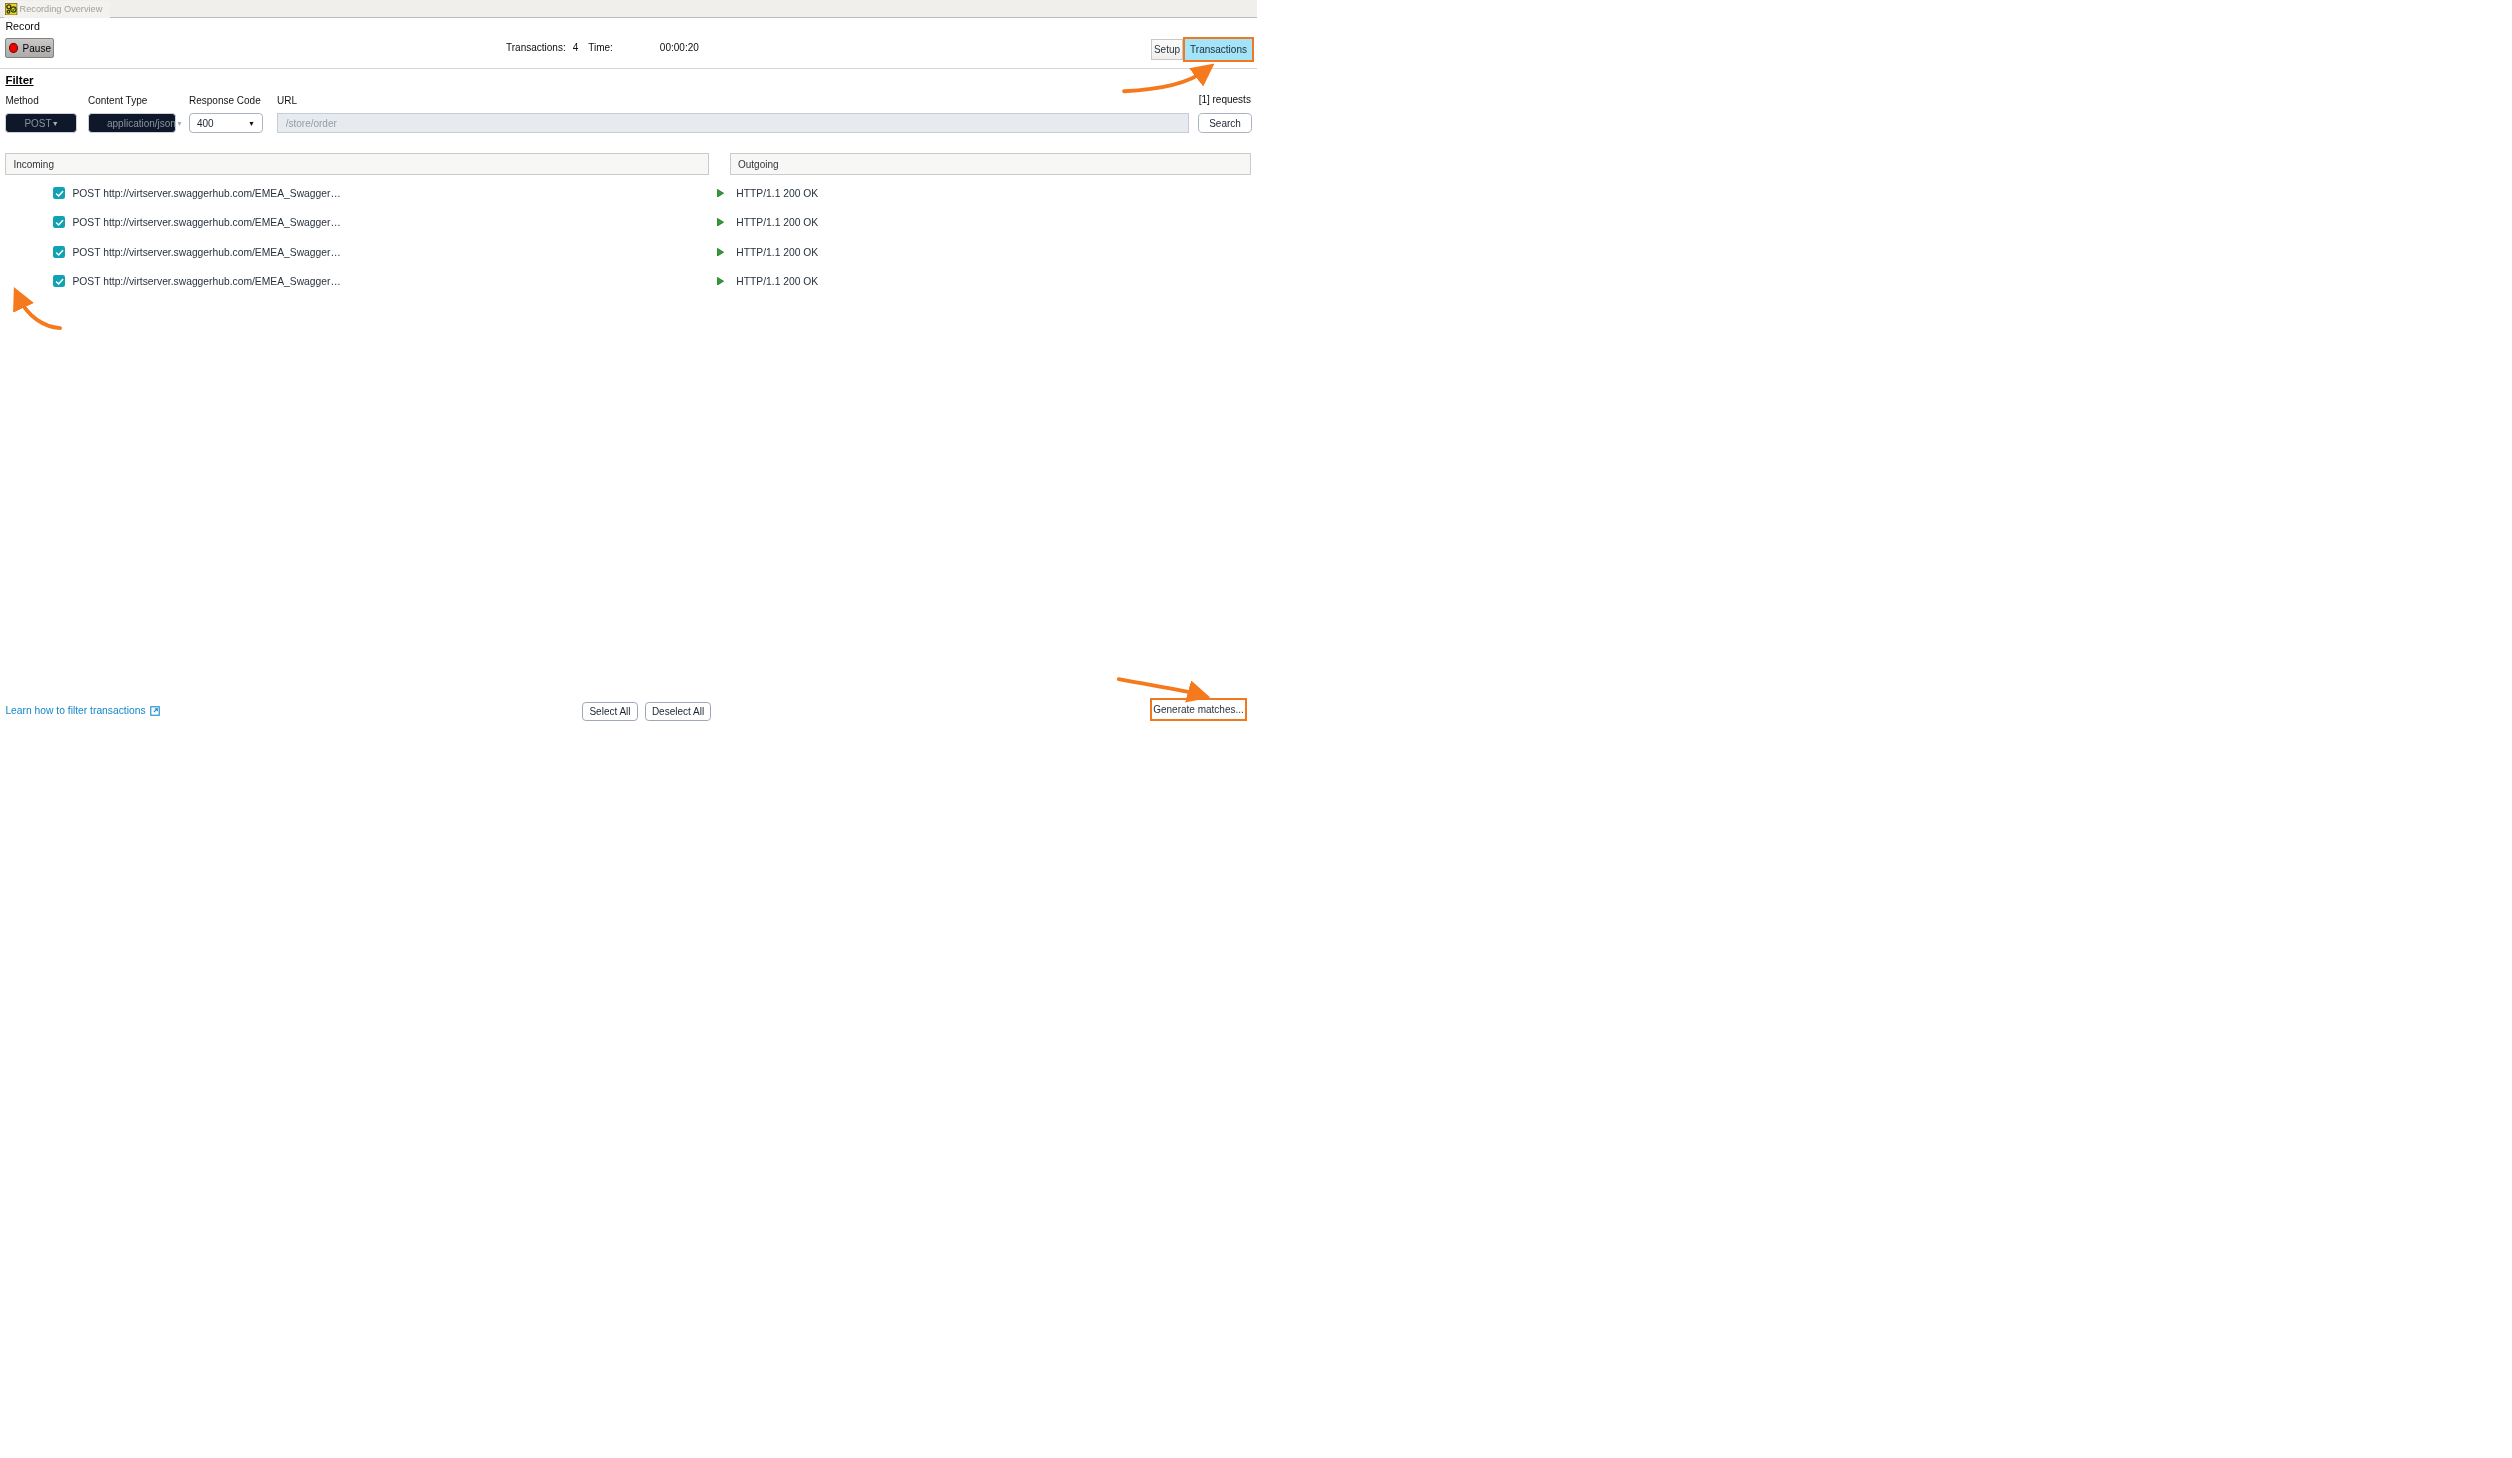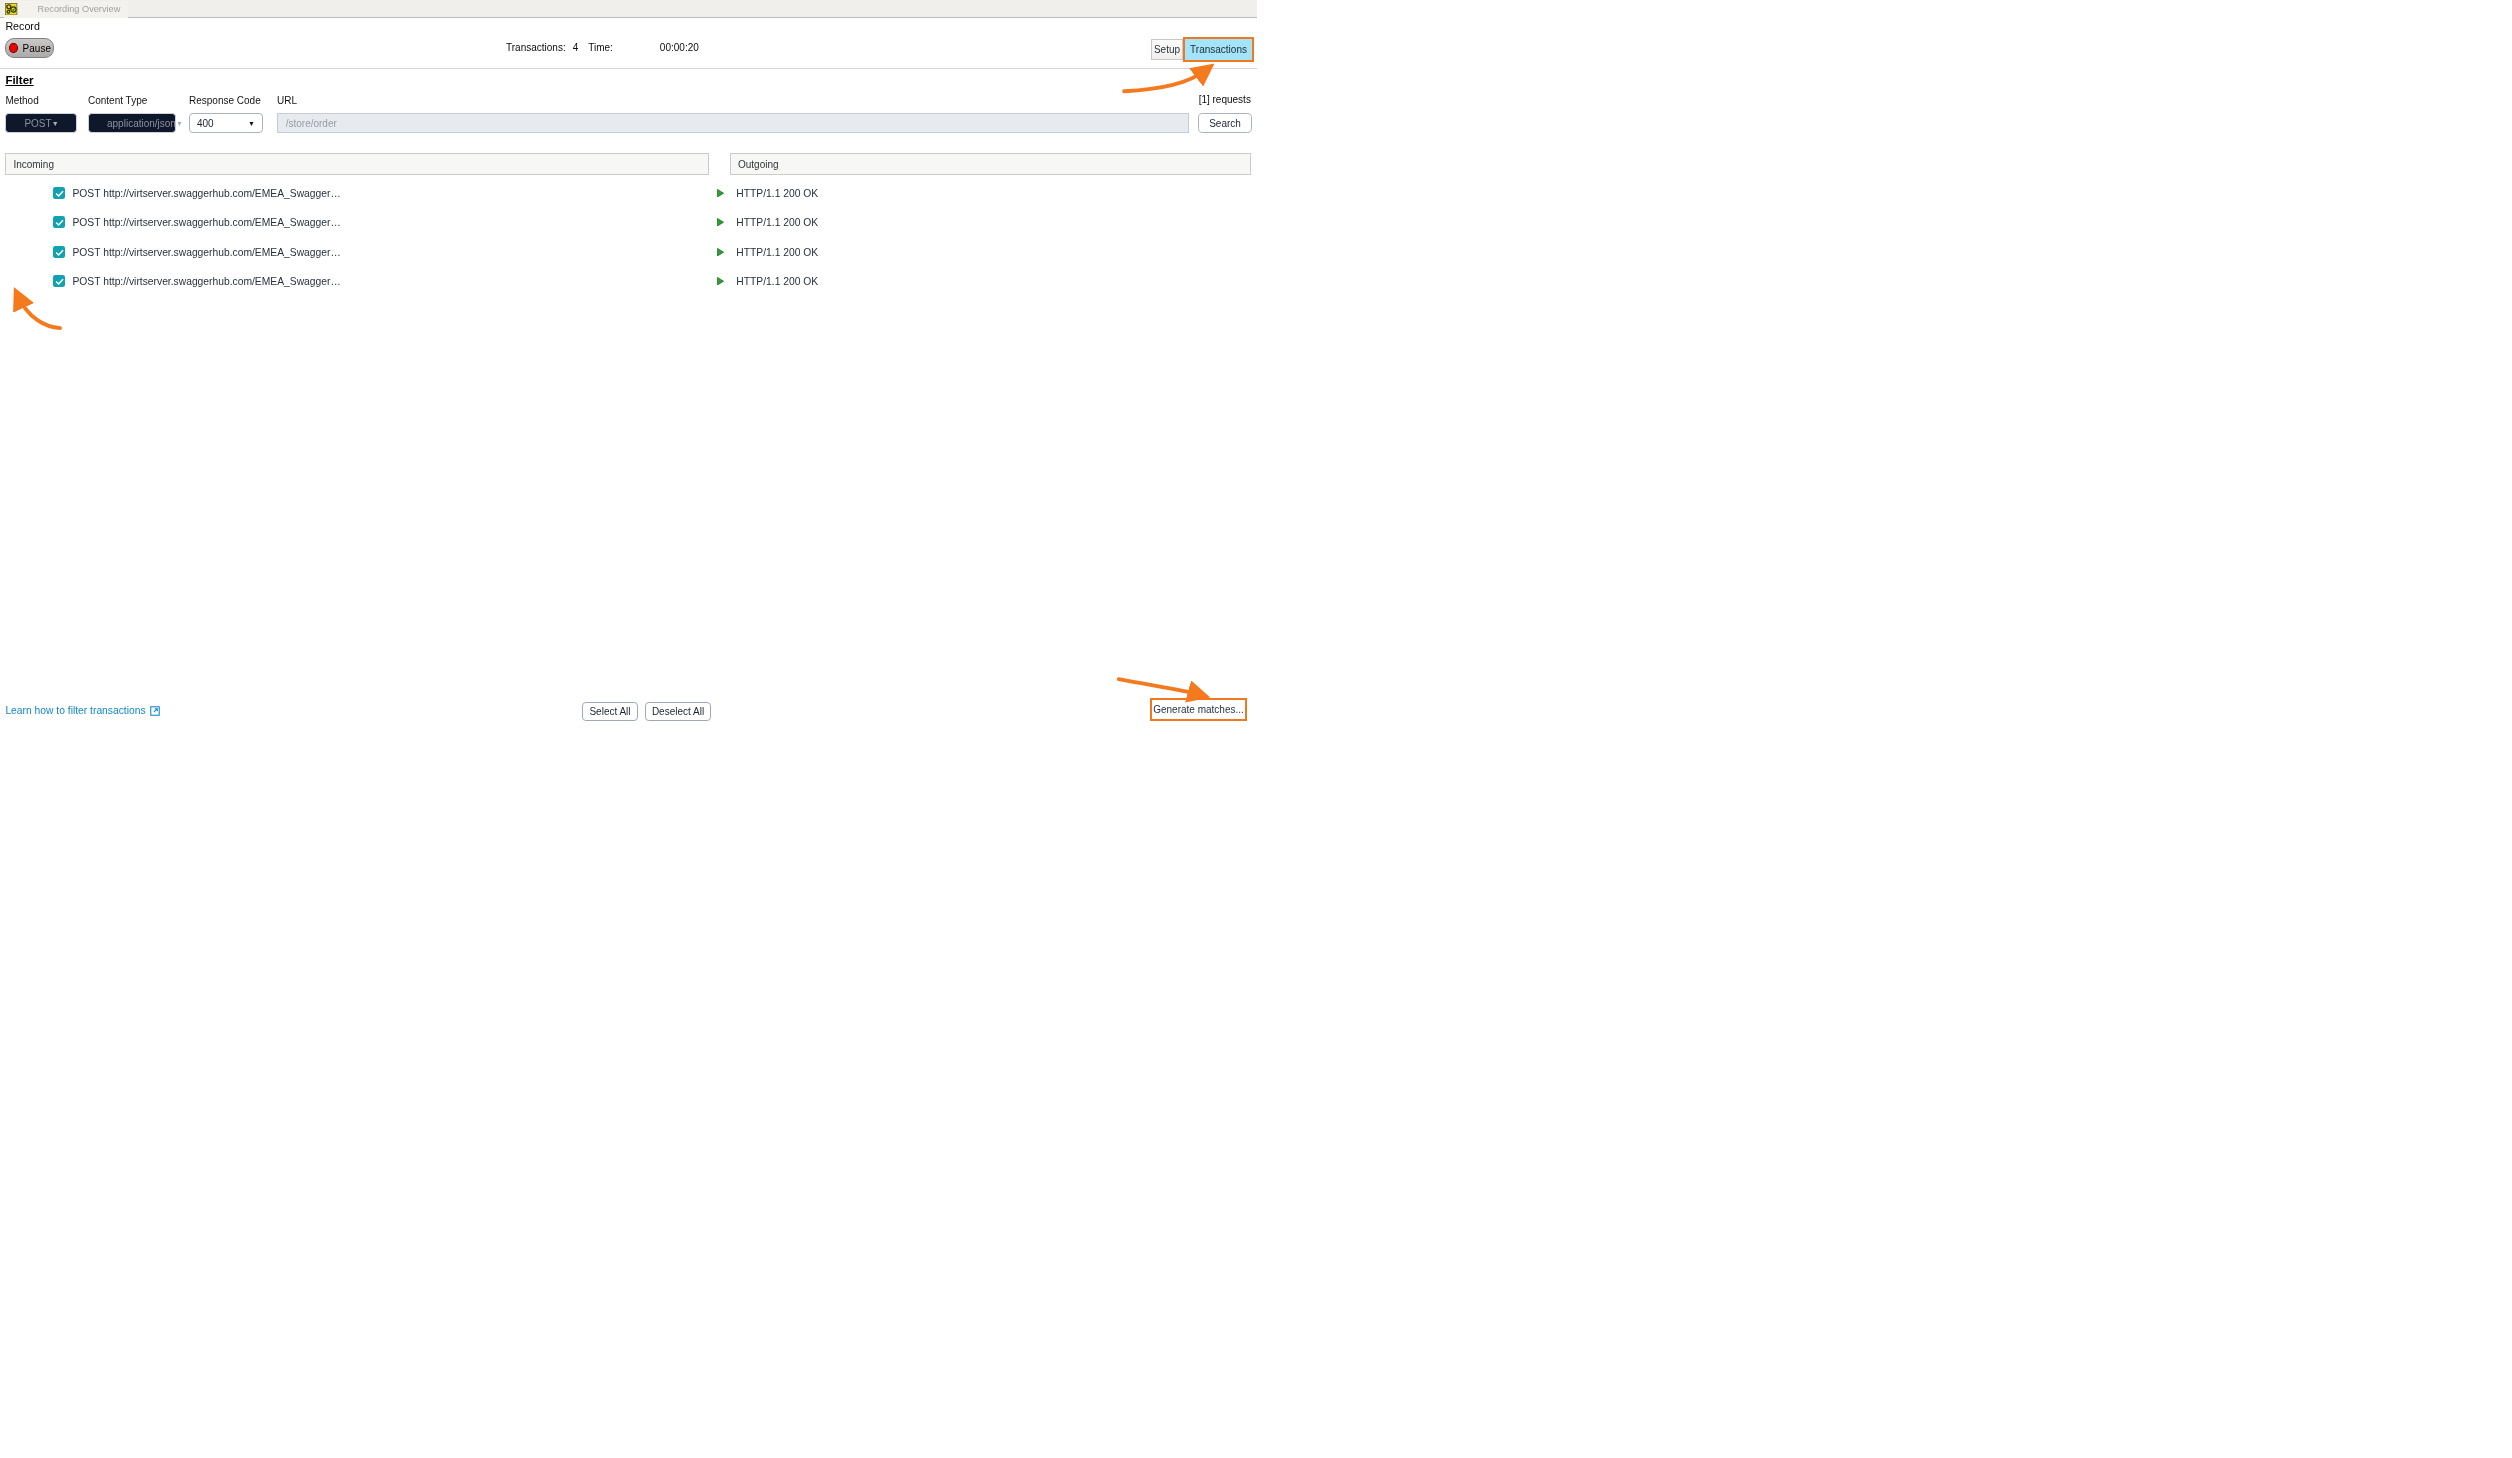--- a/index.html
+++ b/index.html
@@ -4,29 +4,29 @@
 <style>
   * { margin:0; padding:0; box-sizing:border-box; }
   html,body { background:#ffffff; }
   body { font-family:"Liberation Sans", sans-serif; }
   .screen { position:relative; width:1257px; height:729px; background:#fff; overflow:hidden; }
 
   
   .tabbar { position:absolute; left:0; top:0; width:100%; height:17.6px;
             background:#f0efec; border-bottom:0.8px solid #bdbcba; }
   .tab { position:absolute; left:3.8px; top:0.8px; height:17px; display:flex; align-items:center;
-         gap:20px; padding:0 7.7px 0 1.5px; background:#f3f2ef; }
+         gap:2px; padding:0 7.7px 0 1.5px; background:#f3f2ef; }
   .tab-icon { width:12.3px; height:12.3px; display:block; }
   .tab-title { font-size:9.2px; color:#a19f9a; }
 
   
   .record-label { position:absolute; left:5.4px; top:20px; font-size:10.7px; color:#0a0a0a; }
   .pause-btn { position:absolute; left:5.4px; top:38px; width:49px; height:20px;
                background:linear-gradient(#c9c8c6,#acaba9); border:0.8px solid #83827f;
-               border-radius:9px; display:flex; align-items:center; justify-content:center;
+               border-radius:2px; display:flex; align-items:center; justify-content:center;
                gap:4.6px; font-size:10px; color:#000; cursor:default; }
   .rec-dot { width:9.2px; height:10.7px; background:#ee0400; border:0.8px solid #6d0200;
              border-radius:50%; }
   .stats { position:absolute; left:506px; top:42px; font-size:10px; color:#0d0d0d;
            display:flex; align-items:baseline; white-space:nowrap; }
   .stats .v1 { margin-left:7px; } .stats .l2 { margin-left:10px; } .stats .v2 { margin-left:19px;padding-left:28px; }
   .setup-btn { position:absolute; left:1151px; top:39px; width:32px; height:21px;
                background:linear-gradient(#fcfcfb,#efeeec); border:0.8px solid #c9c8c6;
                font-size:10px; color:#2b3440; display:flex; align-items:center; justify-content:center; }
   .trans-btn { position:absolute; left:1183px; top:37px; width:71px; height:24.5px;

